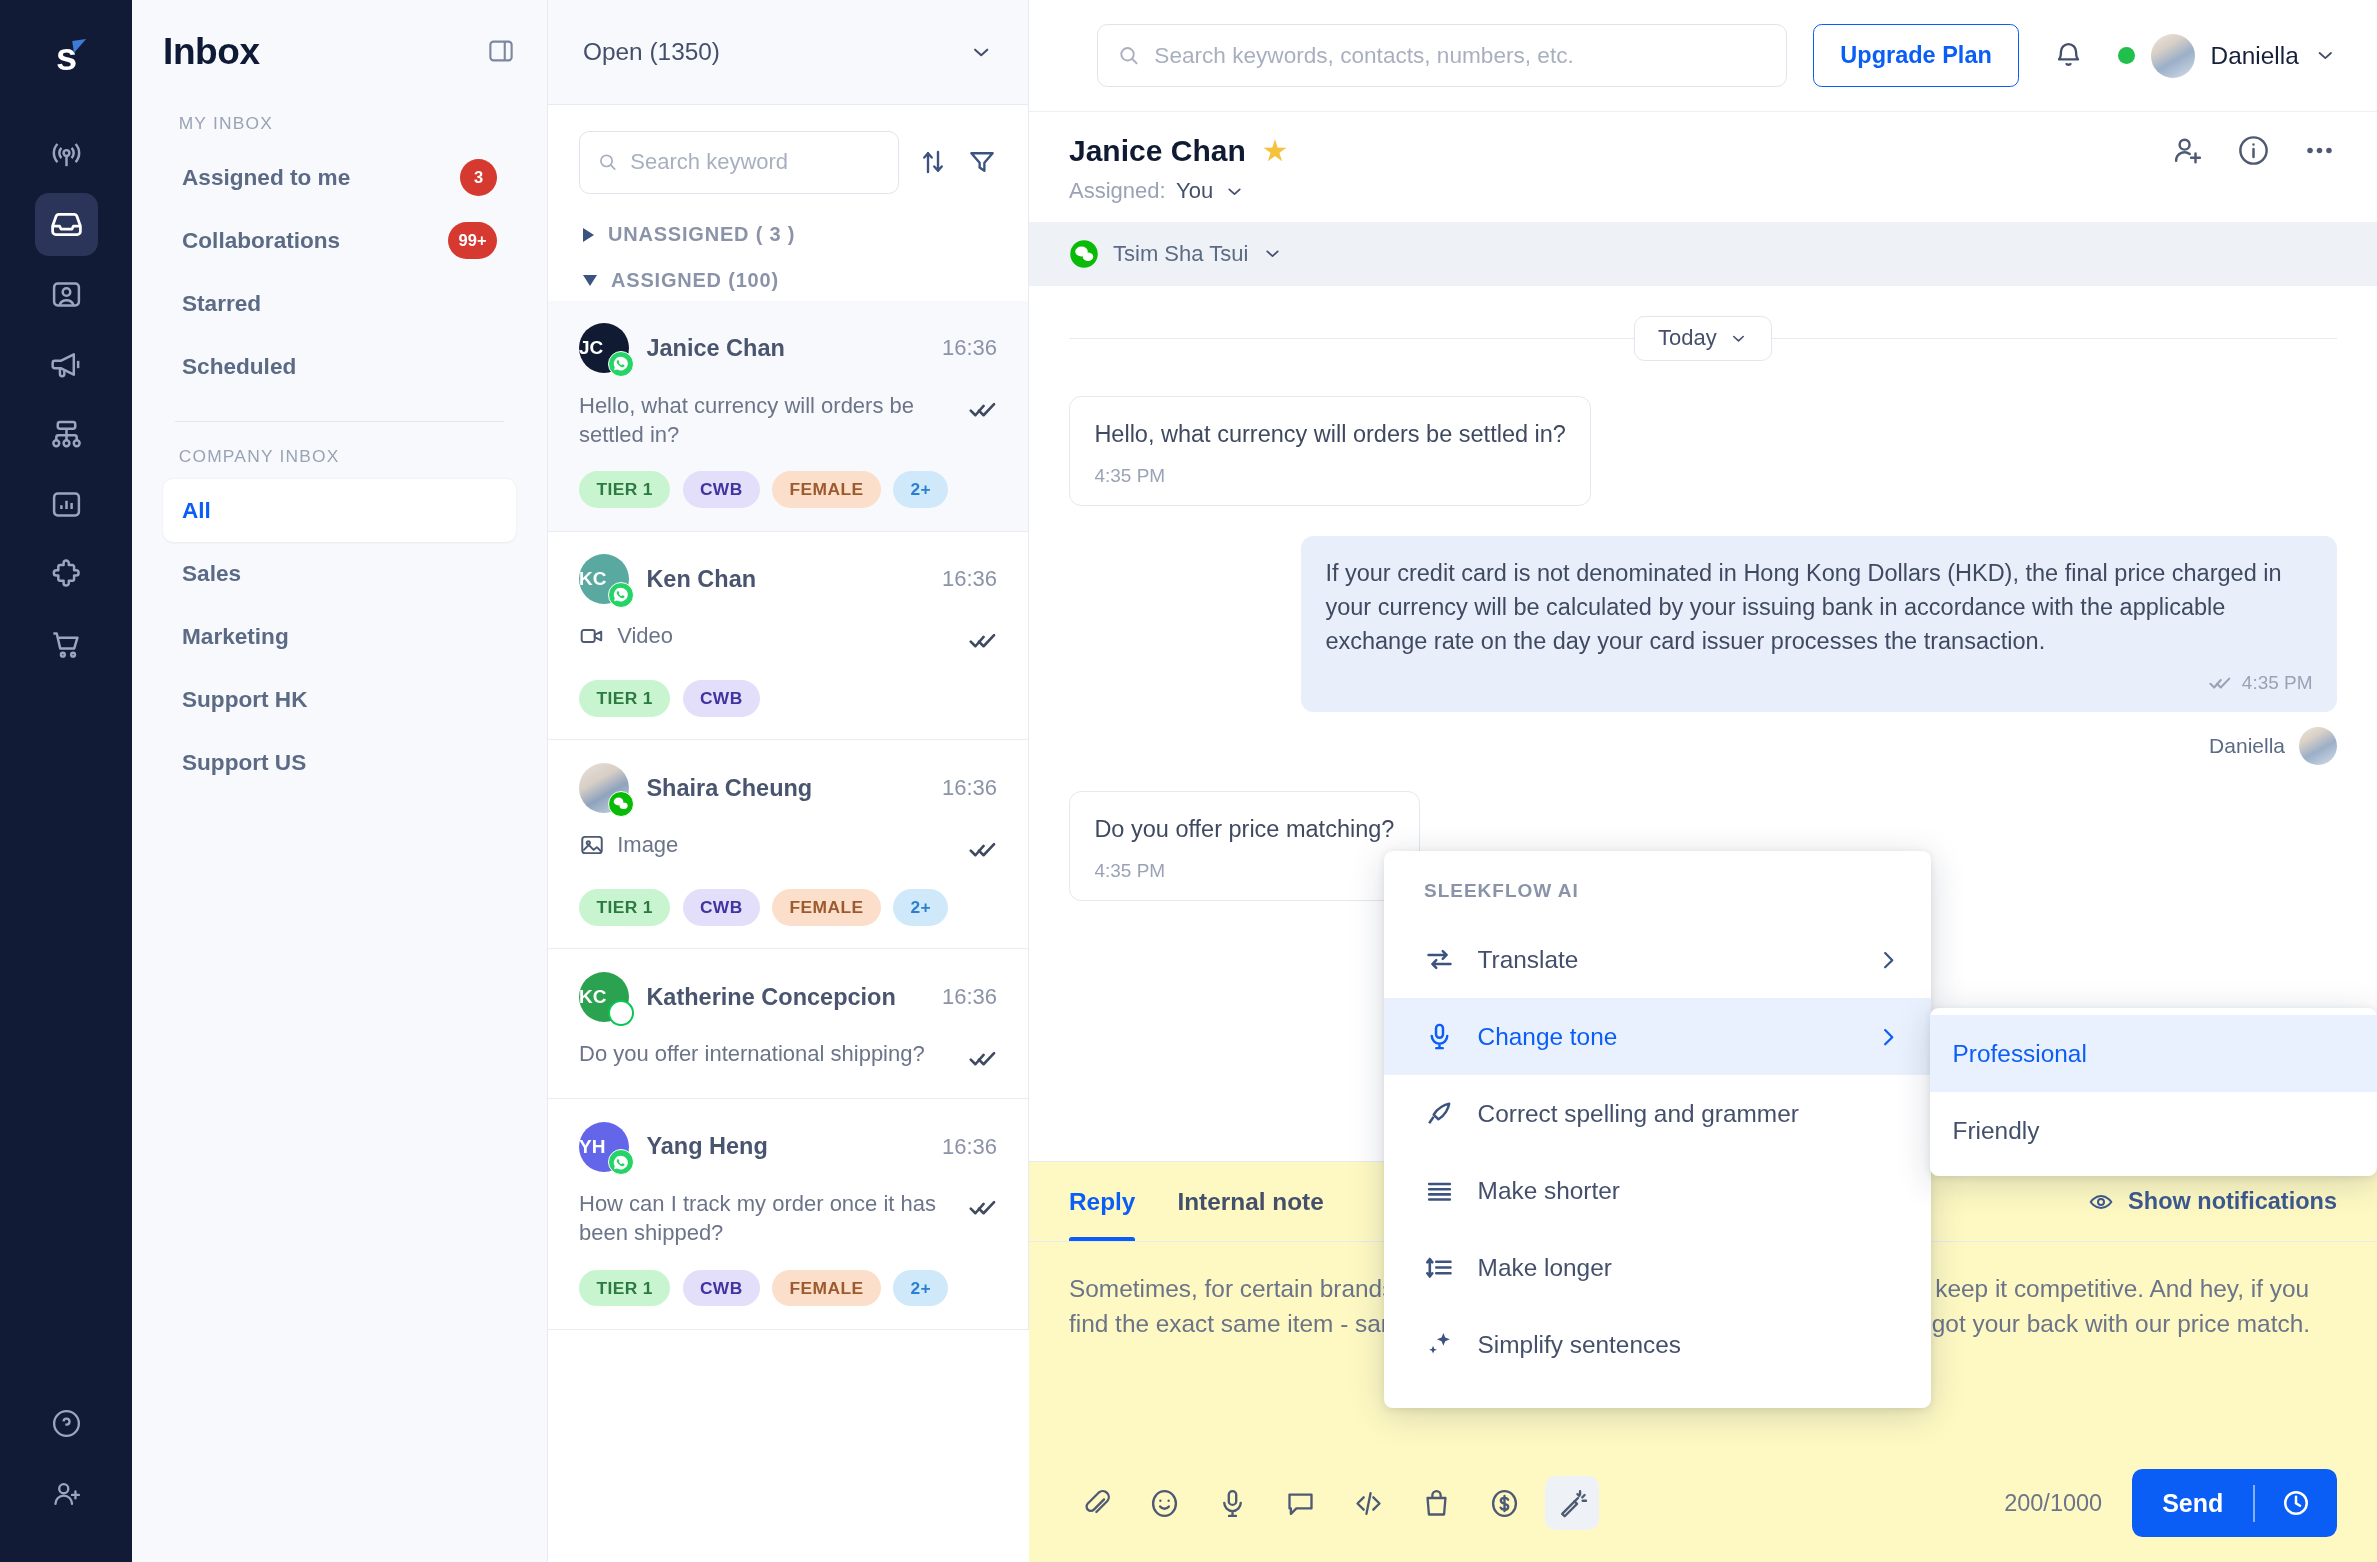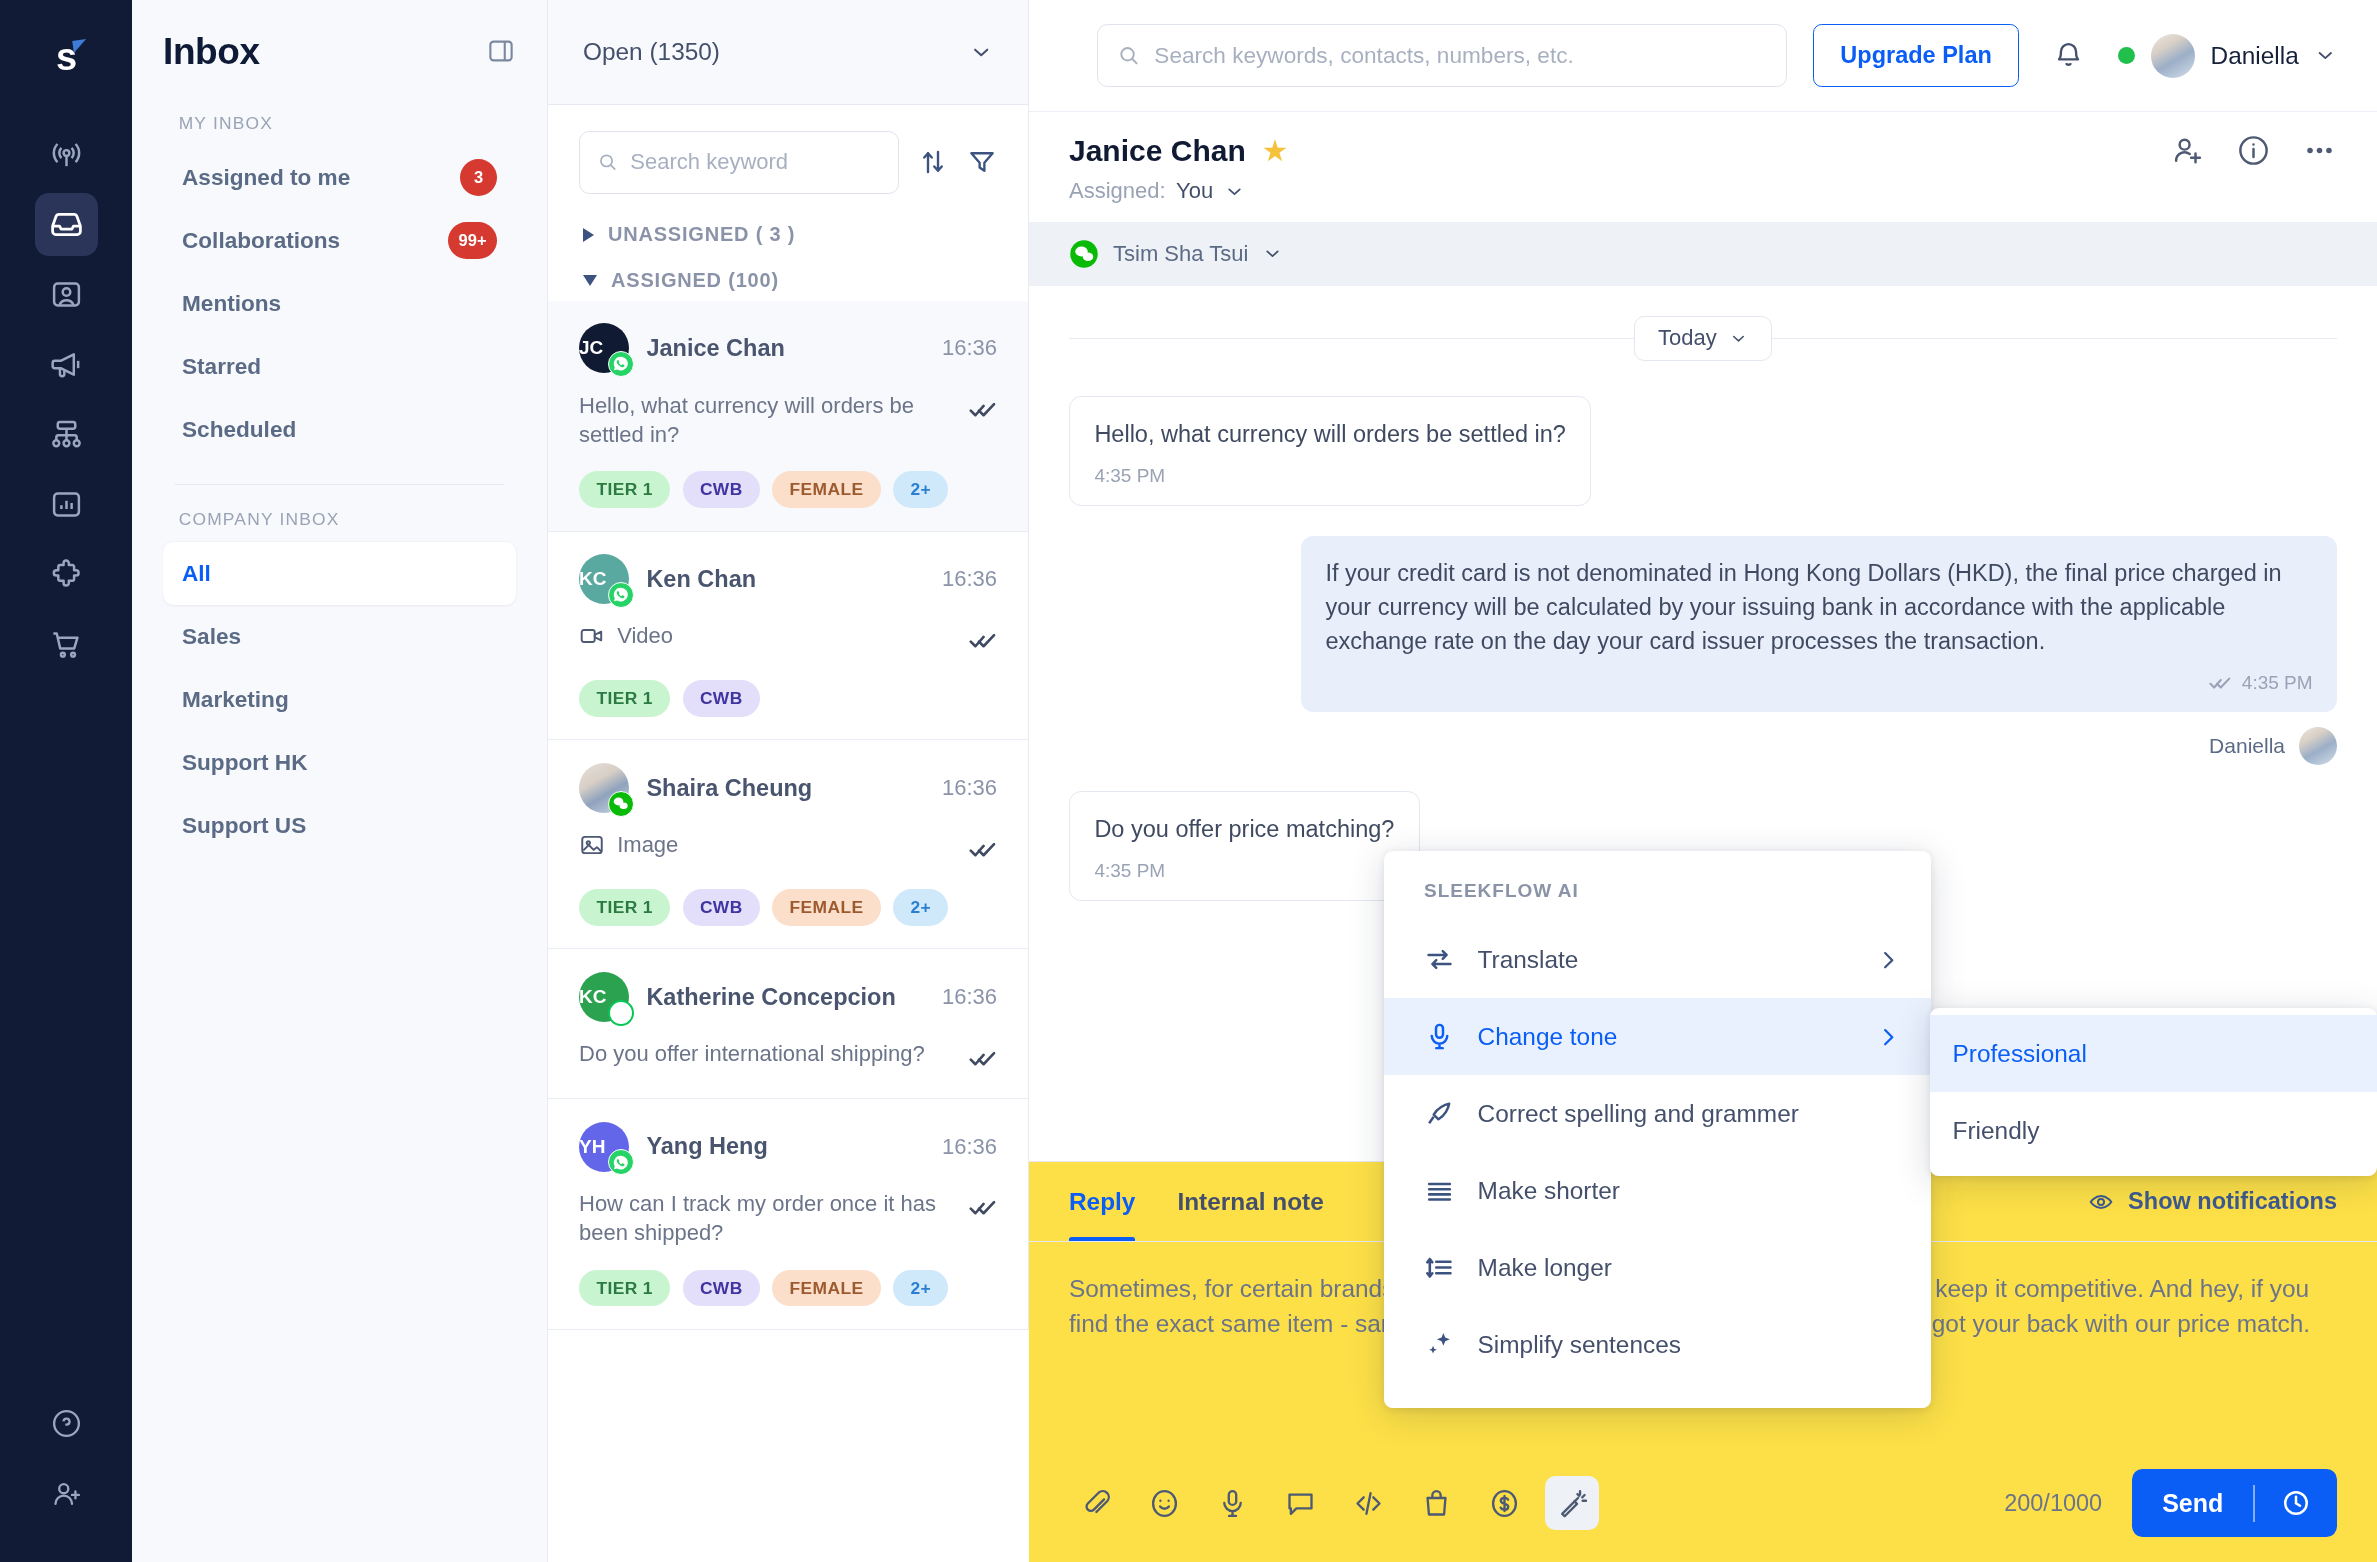--- a/index.html
+++ b/index.html
@@ -222,21 +222,21 @@
   .bubble.in { background:#fff; border:0.9px solid #e4e8f0; }
   .bubble.out { background:#e9eefb; }
   .bubble-time { font-size: 19px; color: #9aa3b5; margin-top: 10.4px; }
   .bubble.out .bubble-time { text-align: right; display:flex; align-items:center; justify-content:flex-end; gap:10.4px; }
   .sender-row { display:flex; align-items:center; justify-content:flex-end; gap:14px; margin-top:-15.7px; margin-bottom: 26px; }
   .sender-name { font-size: 21px; color: #5b6b86; }
   .sender-ava { width: 38px; height:38px; border-radius:50%;
     background: linear-gradient(150deg,#ece7e0 0%,#d9d0c6 30%,#9bafc8 58%,#d5dfea 100%); }
 
   
-  .composer { border-top: 0.9px solid #e7eaf0; background:#fde047; }
+  .composer { border-top: 0.9px solid #e7eaf0; background:#fef9c3; }
   .composer-tabs {
     display: flex; align-items: center; justify-content: space-between;
     padding: 0 40px; border-bottom: 0.9px solid #e7eaf0; height: 80px;
   }
   .tabs { display: flex; gap: 42px; height: 100%; align-items: center; }
   .tab {
     font-size: 24.4px; font-weight: 700; color: #44506b; height: 100%;
     display:flex; align-items:center; cursor: pointer; position: relative;
   }
   .tab.active { color: #0a5ef5; }
@@ -395,23 +395,20 @@
 
     <div class="sect-label">MY INBOX</div>
 
     <div class="nav-item">
       <span>Assigned to me</span>
       <span class="badge">3</span>
     </div>
     <div class="nav-item">
       <span>Collaborations</span>
       <span class="badge">99+</span>
-    </div>
-    <div class="nav-item">
-      <span>Mentions</span>
     </div>
     <div class="nav-item">
       <span>Starred</span>
     </div>
     <div class="nav-item">
       <span>Scheduled</span>
     </div>
 
     <div class="divider"></div>
 

